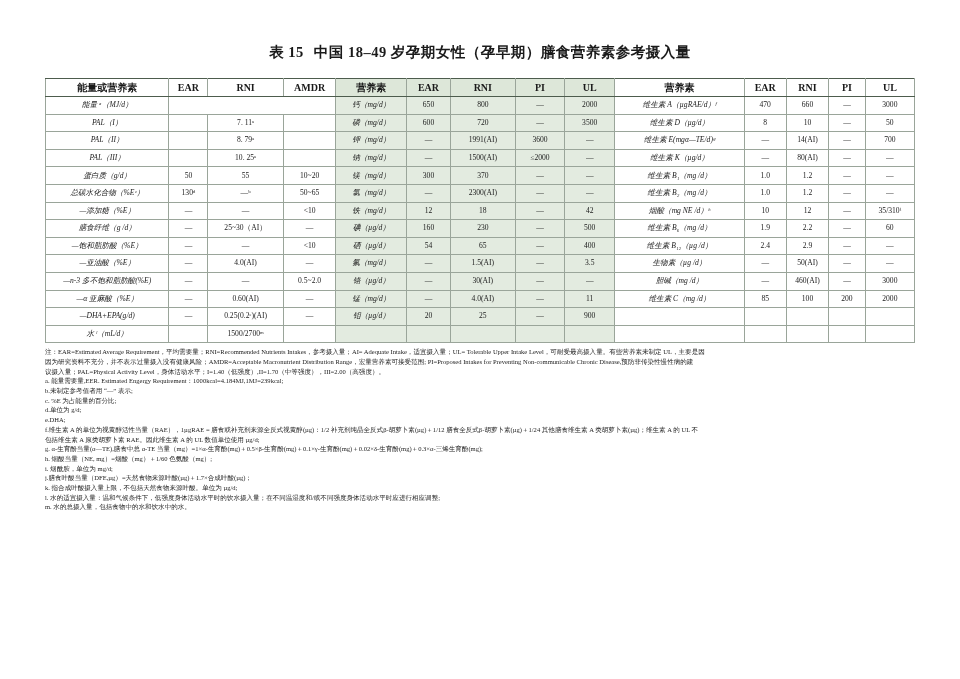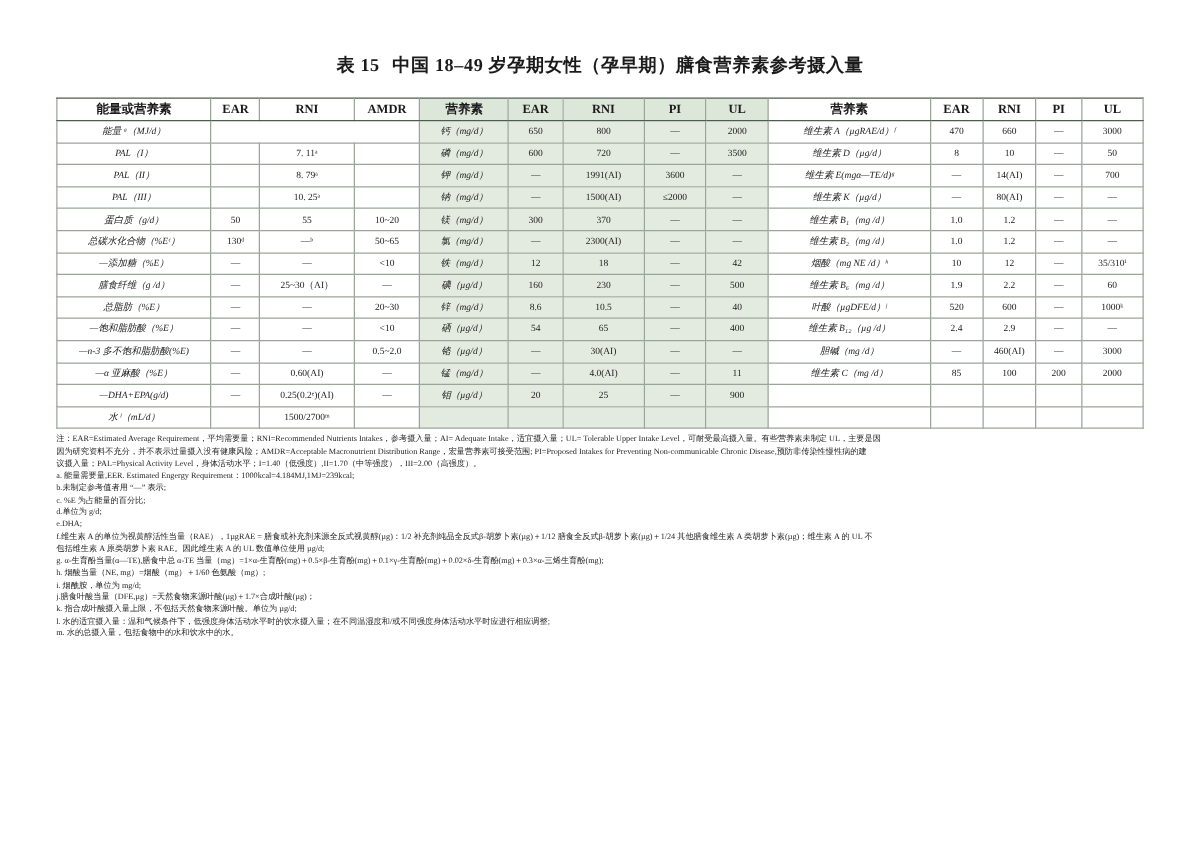--- a/index.html
+++ b/index.html
@@ -256,48 +256,48 @@
             <td class="g2">230</td>
             <td class="g2">—</td>
             <td class="g2">500</td>
             <td class="g3 lname">维生素 B₆（mg /d）</td>
             <td class="g3">1.9</td>
             <td class="g3">2.2</td>
             <td class="g3">—</td>
             <td class="g3">60</td>
           </tr>
           <tr>
-            <td class="g1 lname">总脂肪（%E）</td>
-            <td class="g1">—</td>
-            <td class="g1">—</td>
-            <td class="g1">20~30</td>
-            <td class="g2 lname">锌（mg/d）</td>
-            <td class="g2">8.6</td>
-            <td class="g2">10.5</td>
-            <td class="g2">—</td>
-            <td class="g2">40</td>
-            <td class="g3 lname">叶酸（µgDFE/d）ʲ</td>
-            <td class="g3">520</td>
-            <td class="g3">600</td>
-            <td class="g3">—</td>
-            <td class="g3">1000ᵏ</td>
-          </tr>
-          <tr>
             <td class="g1 lname">—饱和脂肪酸（%E）</td>
             <td class="g1">—</td>
             <td class="g1">—</td>
             <td class="g1">&lt;10</td>
             <td class="g2 lname">硒（µg/d）</td>
             <td class="g2">54</td>
             <td class="g2">65</td>
             <td class="g2">—</td>
             <td class="g2">400</td>
             <td class="g3 lname">维生素 B₁₂（µg /d）</td>
             <td class="g3">2.4</td>
             <td class="g3">2.9</td>
+            <td class="g3">—</td>
+            <td class="g3">—</td>
+          </tr>
+          <tr>
+            <td class="g1 lname">—亚油酸（%E）</td>
+            <td class="g1">—</td>
+            <td class="g1">4.0(AI)</td>
+            <td class="g1">—</td>
+            <td class="g2 lname">氟（mg/d）</td>
+            <td class="g2">—</td>
+            <td class="g2">1.5(AI)</td>
+            <td class="g2">—</td>
+            <td class="g2">3.5</td>
+            <td class="g3 lname">生物素（µg /d）</td>
+            <td class="g3">—</td>
+            <td class="g3">50(AI)</td>
             <td class="g3">—</td>
             <td class="g3">—</td>
           </tr>
           <tr>
             <td class="g1 lname">—n-3 多不饱和脂肪酸(%E)</td>
             <td class="g1">—</td>
             <td class="g1">—</td>
             <td class="g1">0.5~2.0</td>
             <td class="g2 lname">铬（µg/d）</td>
             <td class="g2">—</td>

